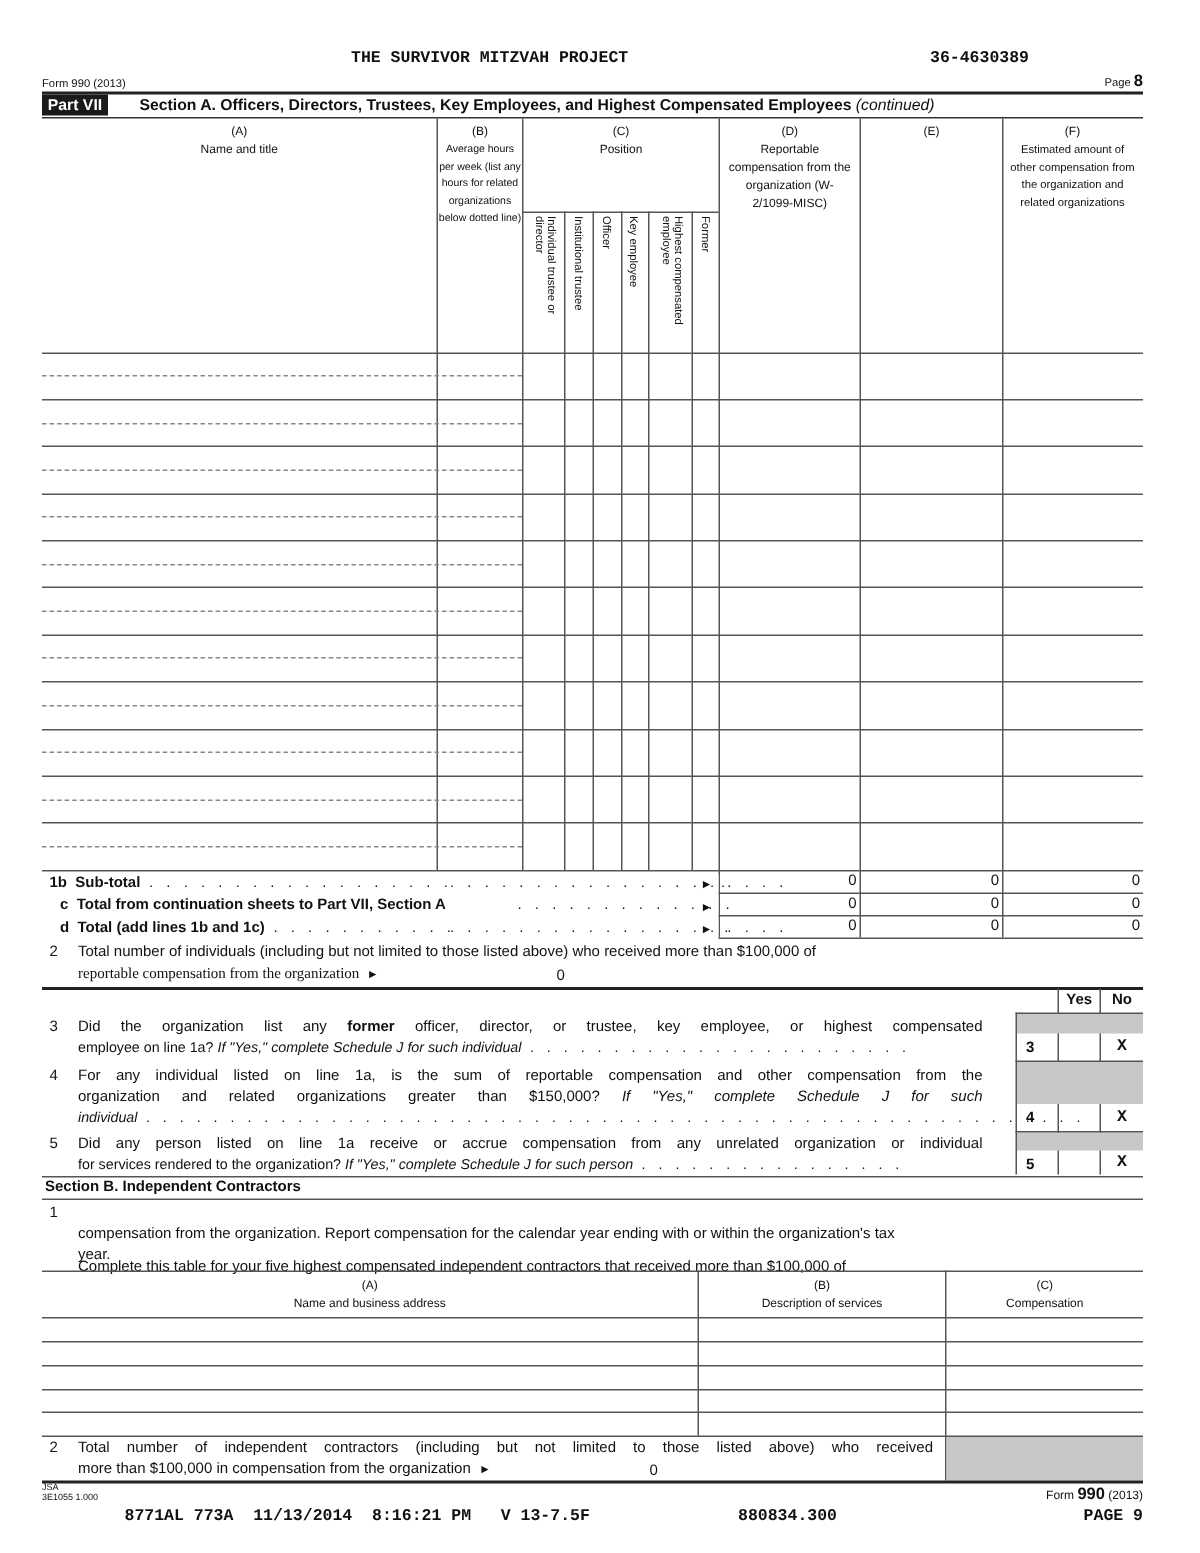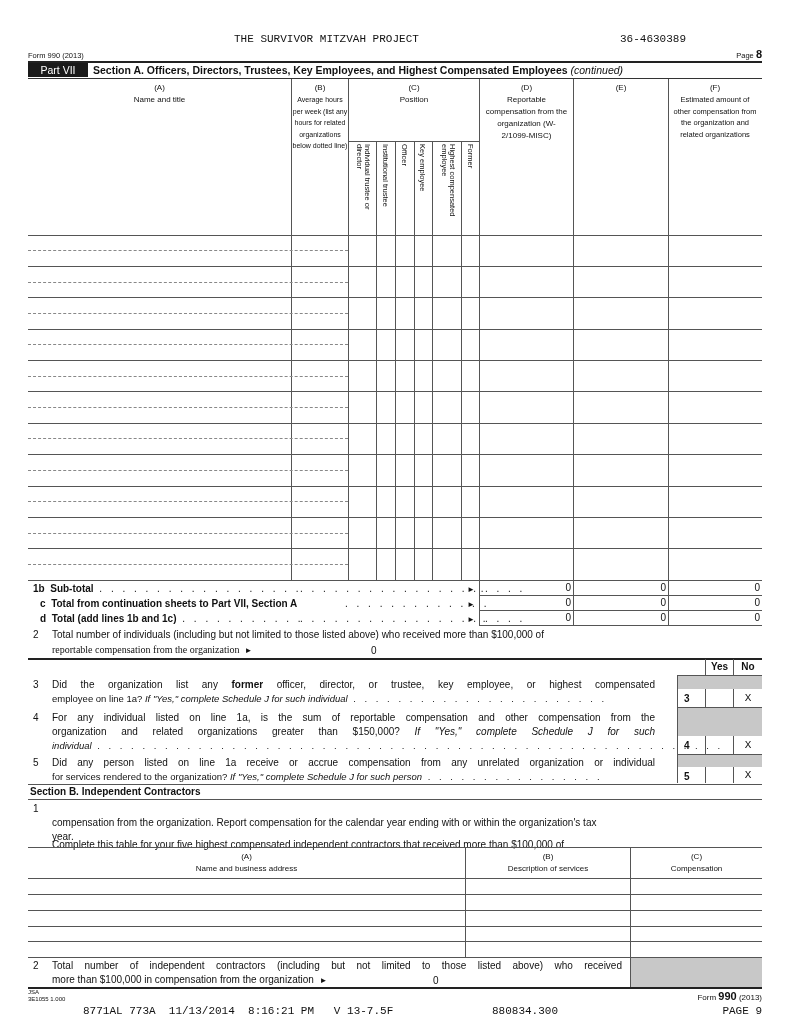--- a/index.html
+++ b/index.html
@@ -1,18 +1,18 @@
 <!DOCTYPE html>
 <html><head>
 <meta charset="utf-8">
 <style>
   html, body { margin:0; padding:0; background:#ffffff; }
   body { width:800px; height:1035px; position:relative; overflow:hidden; font-family:"Liberation Sans", sans-serif; color:#111; }
   .abs { position:absolute; }
-  .mono { font-family:"Liberation Mono", monospace; }
+  .mono { font-family:"Liberation Mono", monospace;font-weight:bold; }
   .hline { position:absolute; height:0; border-top:1px solid #555; }
   .hline.thick { border-top:2px solid #222; }
   .vline { position:absolute; width:0; border-left:1px solid #555; }
   .dash { position:absolute; height:0; border-top:1px dashed #888; }
   .colhead { position:absolute; text-align:center; font-size:8px; line-height:12px; }
   .colhead .letter { font-size:8px; display:block; }
   .small { font-size:7px; line-height:11.5px; }
   .vert { position:absolute; writing-mode:vertical-rl; font-size:7.5px; line-height:8px; }
   .line-text { position:absolute; font-size:10px; white-space:nowrap; }
   .bold { font-weight:bold; }
@@ -27,21 +27,21 @@
 
 <div class="abs mono" style="left:234px;top:33px;font-size:11px;">THE SURVIVOR MITZVAH PROJECT</div>
 <div class="abs mono" style="left:620px;top:33px;font-size:11px;">36-4630389</div>
 <div class="abs" style="left:28px;top:51px;font-size:7.5px;">Form 990 (2013)</div>
 <div class="abs" style="right:38px;top:48px;font-size:7.5px;">
   <span>Page</span>
   <span style="font-size:11px;font-weight:bold;">8</span>
 </div>
 
 <div class="hline thick" style="left:28px;top:61px;width:734px;"></div>
-<div class="abs" style="left:28px;top:63px;width:60px;height:14px;background:#1a1a1a;color:#fff;font-size:10.5px;font-weight:normal;line-height:14px;text-align:center;">Part VII</div>
+<div class="abs" style="left:28px;top:63px;width:44px;height:14px;background:#1a1a1a;color:#fff;font-size:10.5px;font-weight:bold;line-height:14px;text-align:center;">Part VII</div>
 <div class="abs" style="left:93px;top:64px;font-size:10.5px;font-weight:bold;white-space:nowrap;">
   <span>Section A. Officers, Directors, Trustees, Key Employees, and Highest Compensated Employees</span>
   <span style="font-weight:normal;font-style:italic;">(continued)</span>
 </div>
 <div class="hline" style="left:28px;top:78px;width:734px;border-color:#333;"></div>
 
 <div class="colhead" style="left:28px;top:82px;width:263px;">
   <span class="letter">(A)</span>
   <span>Name and title</span>
 </div>

